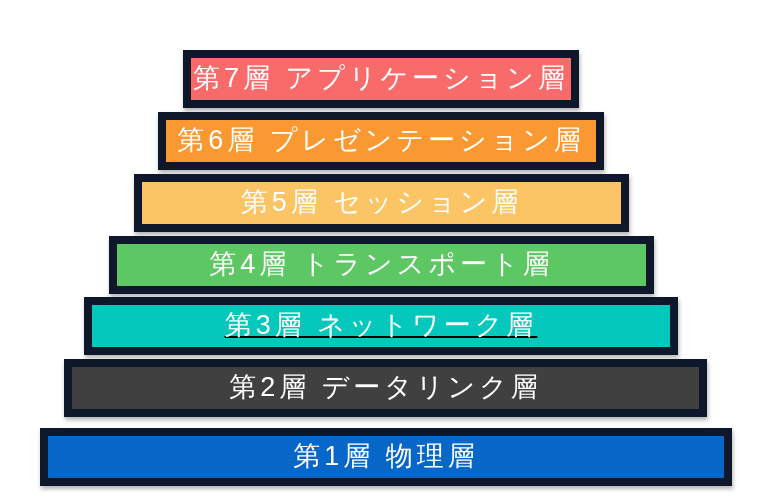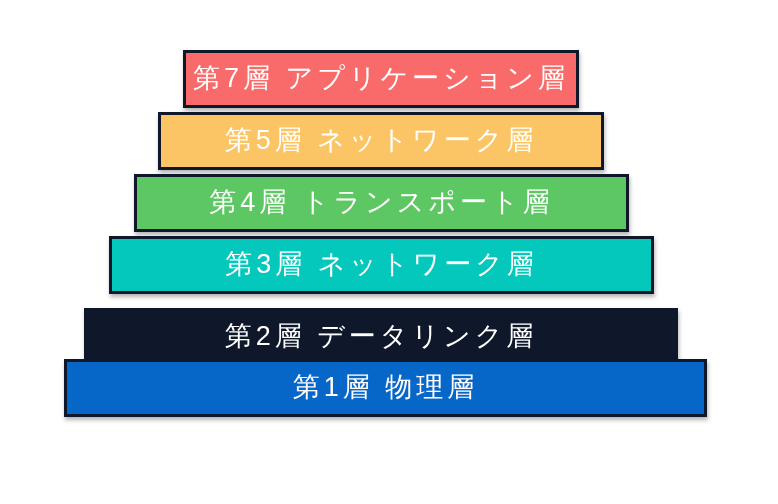--- a/index.html
+++ b/index.html
@@ -13,66 +13,69 @@
     position: relative;
     width: 778px;
     height: 504px;
     background: #ffffff;
     overflow: hidden;
   }
   .bar {
     position: absolute;
     height: 58px;
     box-sizing: border-box;
-    border: 3px solid #0f172a;
+    border: 8px solid #0f172a;
     box-shadow: 1px 3px 4px rgba(90, 90, 90, 0.45);
     display: flex;
     align-items: center;
     justify-content: center;
   }
   .bar-label {
     color: #ffffff;
     font-size: 27px;
     letter-spacing: 4px;
     white-space: nowrap;
     line-height: 1;
     padding-bottom: 2px;
   }
   
   .bar:nth-of-type(1) { top: 50px;  left: 183px; width: 396px; }
   .bar:nth-of-type(2) { top: 112px; left: 158px; width: 446px; }
   .bar:nth-of-type(3) { top: 174px; left: 134px; width: 495px; }
   .bar:nth-of-type(4) { top: 236px; left: 109px; width: 545px; text-align: right; }
-  .bar:nth-of-type(5) { top: 308px; left: 84px;  width: 594px; }
+  .bar:nth-of-type(5) { top: 297px; left: 84px;  width: 594px; text-decoration: underline; }
   .bar:nth-of-type(6) { top: 359px; left: 64px;  width: 643px; }
   .bar:nth-of-type(7) { top: 420px; left: 40px;  width: 692px; margin-top: 8px; }
 </style>
 </head>
 <body>
 
 <div class="stage">
 
   <div class="bar" style="background-color: rgb(249, 107, 107);">
     <span class="bar-label">第7層 アプリケーション層</span>
   </div>
 
+  <div class="bar" style="background-color: rgb(250, 152, 50);">
+    <span class="bar-label">第6層 プレゼンテーション層</span>
+  </div>
 
   <div class="bar" style="background-color: rgb(251, 196, 100);">
-    <span class="bar-label">第5層 ネットワーク層</span>
+    <span class="bar-label">第5層 セッション層</span>
   </div>
 
   <div class="bar" style="background-color: rgb(93, 199, 99);">
     <span class="bar-label">第4層 トランスポート層</span>
   </div>
 
   <div class="bar" style="background-color: rgb(4, 200, 187);">
     <span class="bar-label">第3層 ネットワーク層</span>
   </div>
 
-  <div class="bar" style="background-color: #0f172a;">
+  <div class="bar" style="background-color: #404040;">
     <span class="bar-label">第2層 データリンク層</span>
   </div>
 
   <div class="bar" style="background-color: rgb(7, 103, 200);">
     <span class="bar-label">第1層 物理層</span>
   </div>
 
 </div>
 
 </body></html>

